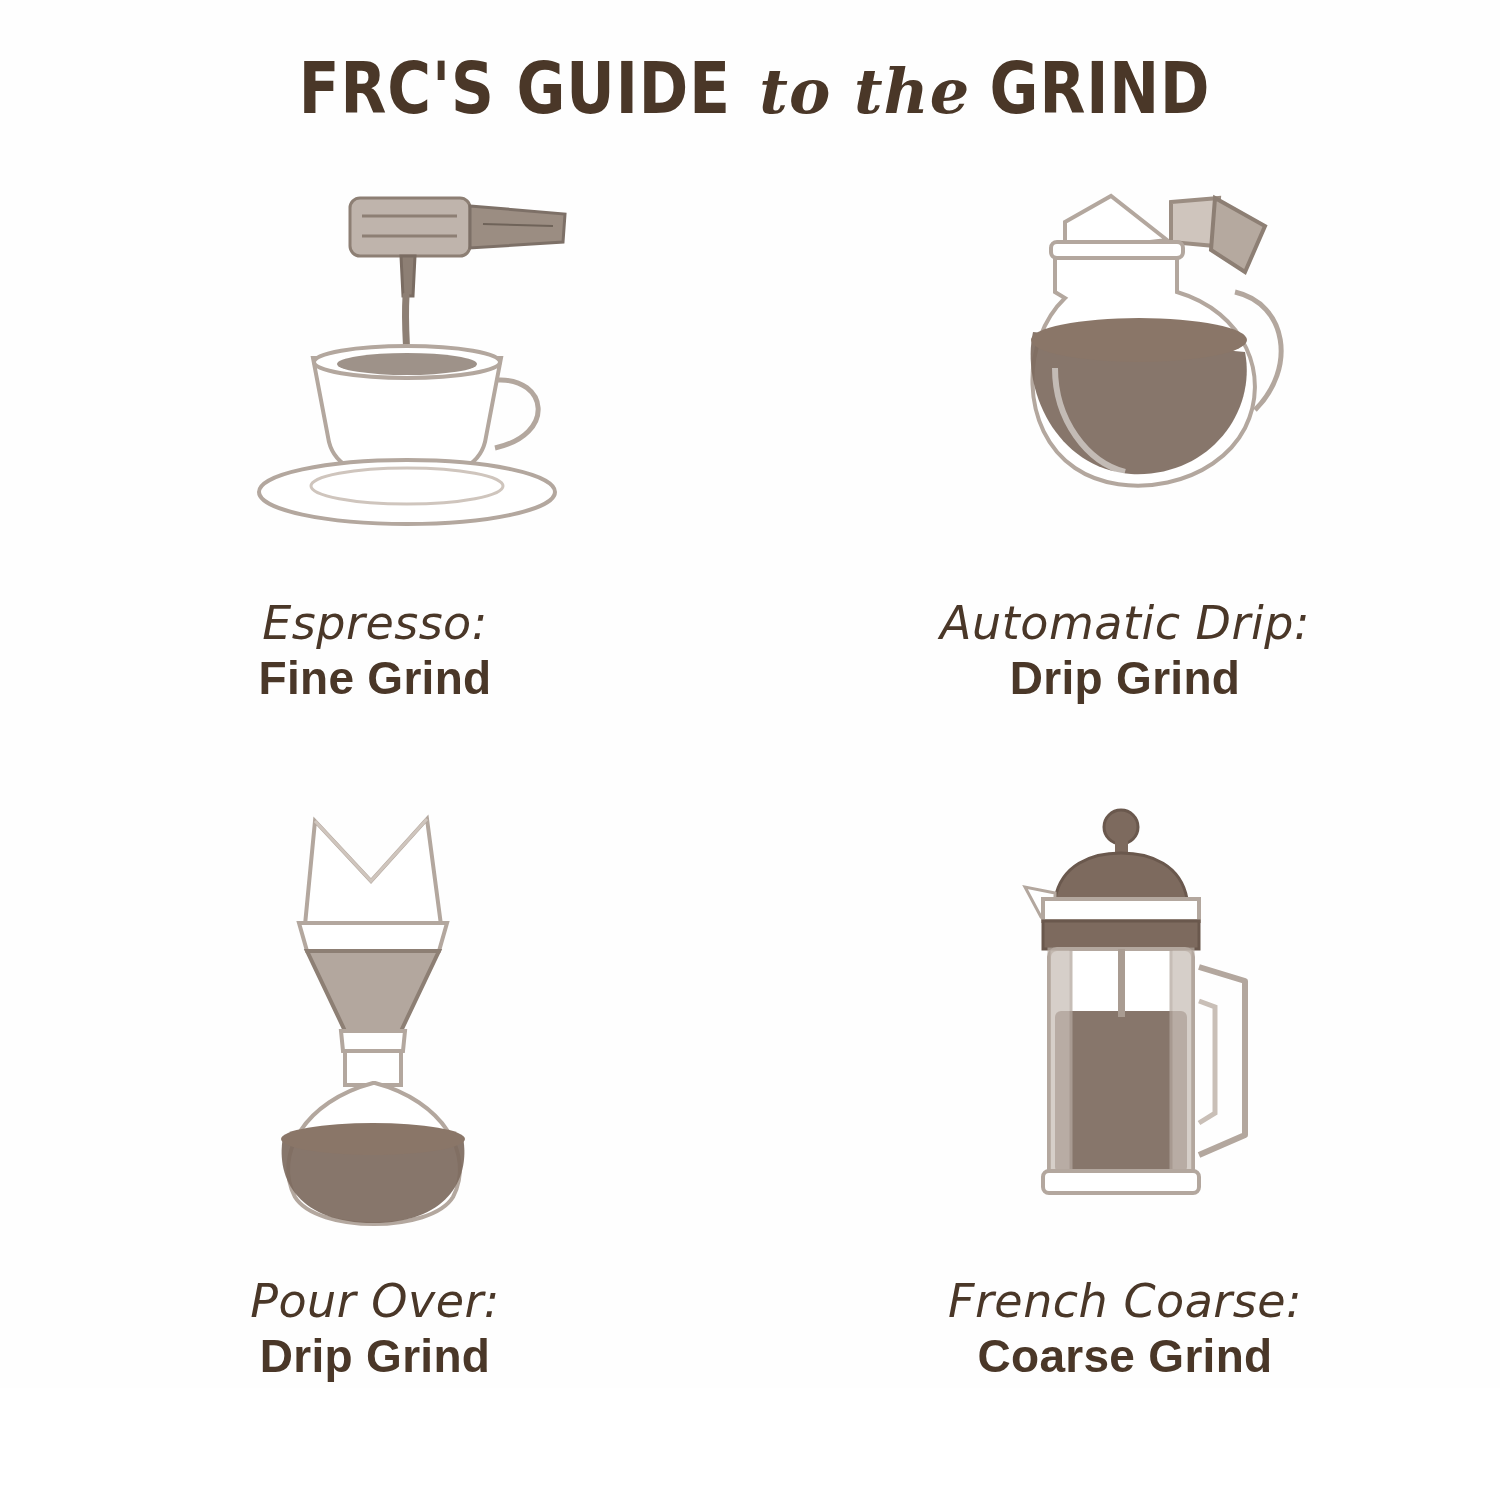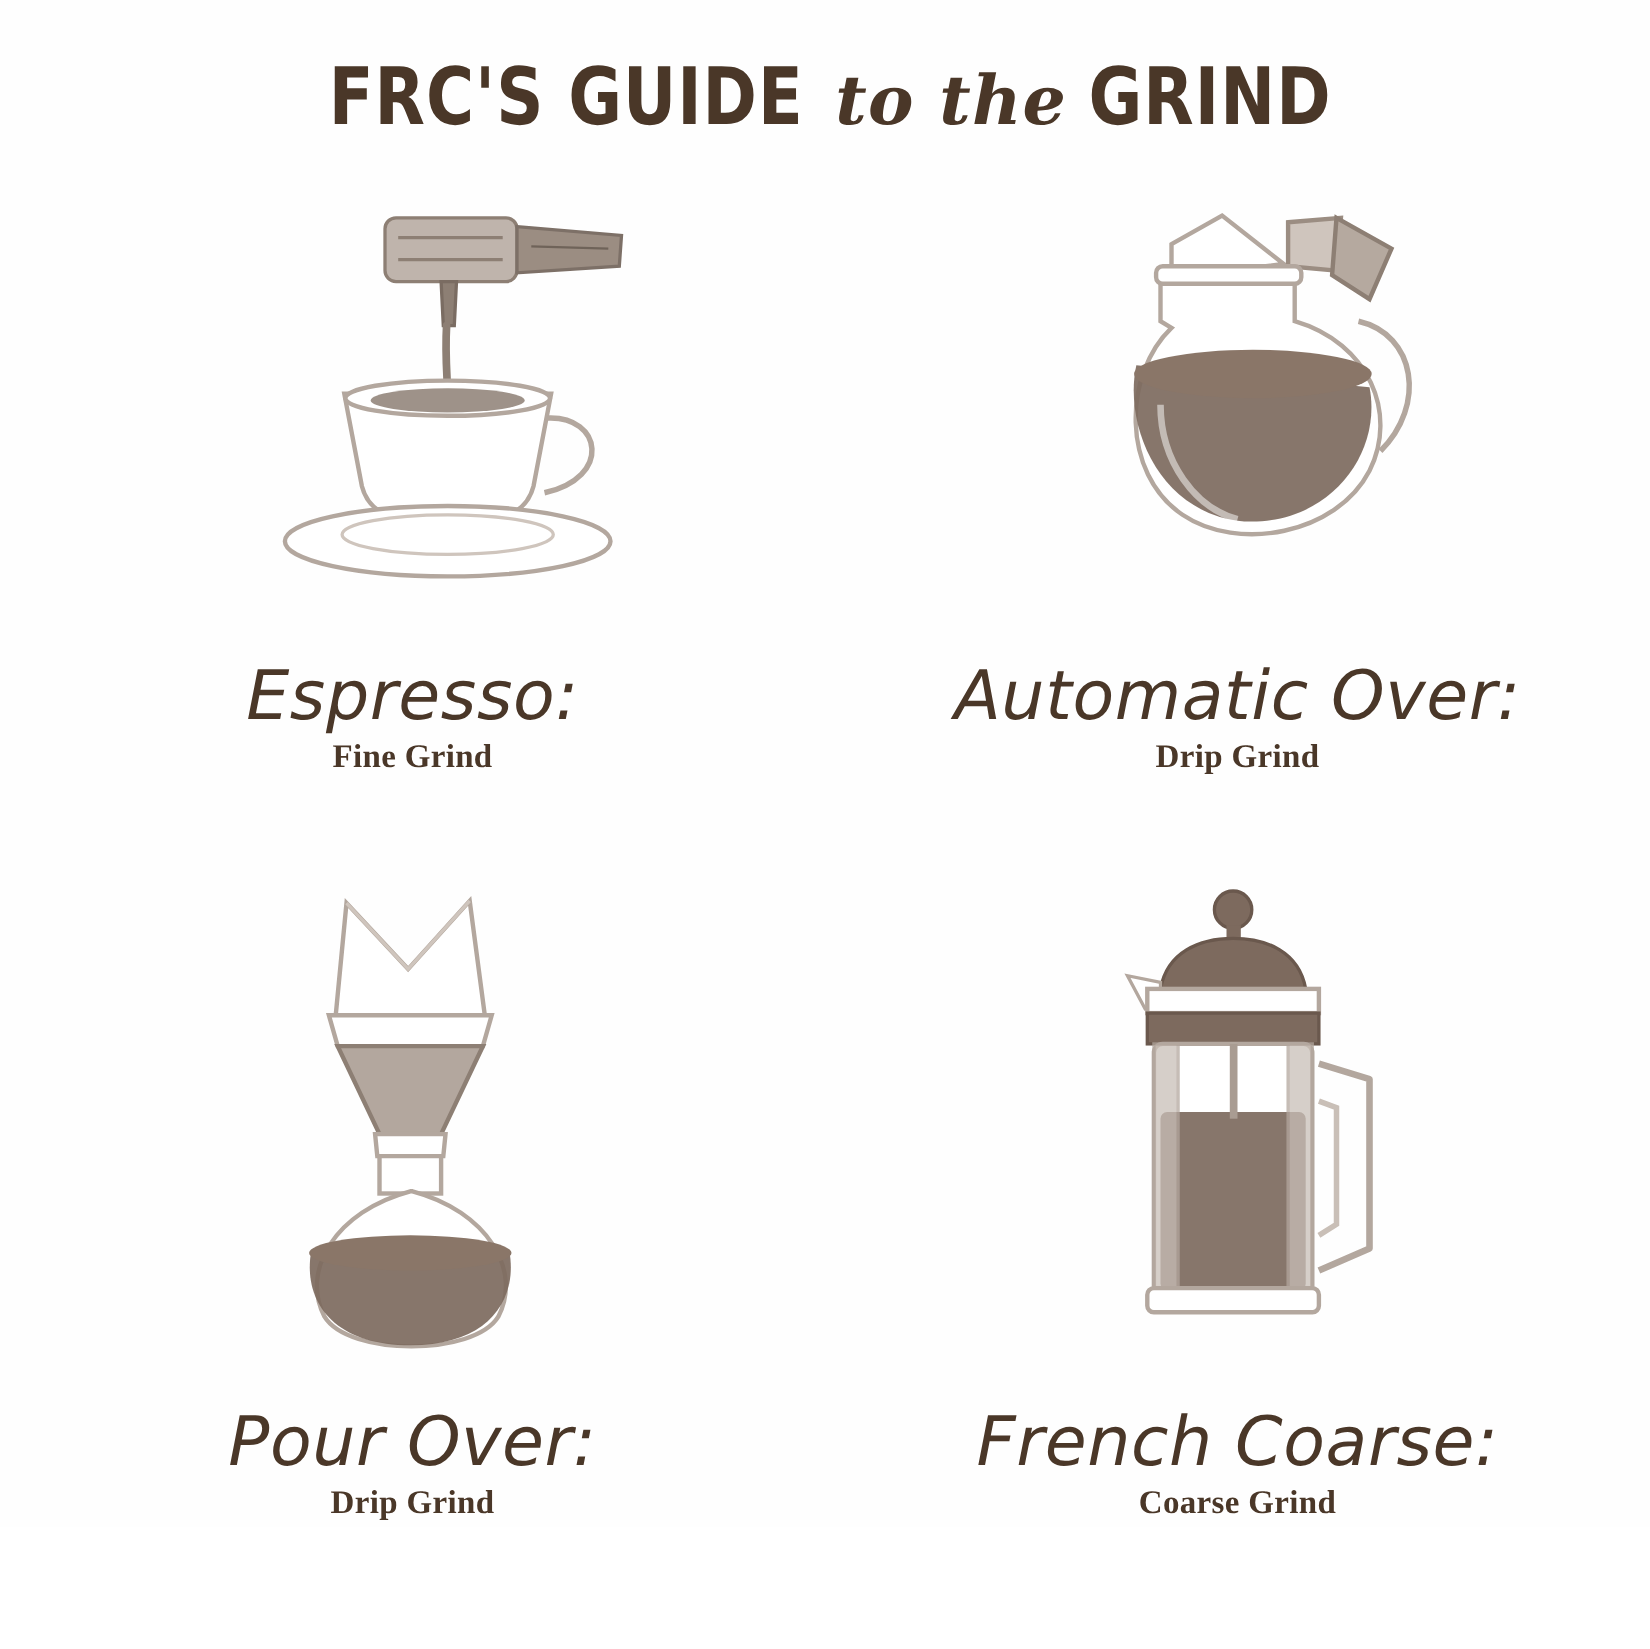--- a/index.html
+++ b/index.html
@@ -77,28 +77,28 @@
     align-items: center;
     justify-content: center;
   }
   .caption {
     text-align: center;
     margin-top: 26px;
   }
   .cap-method {
     font-family: "DejaVu Sans", sans-serif;
     font-style: italic;
-    font-size: 62px;
+    font-size: 46px;
     color: #4a3728;
     line-height: 1.18;
     letter-spacing: 0.5px;
   }
   .cap-grind {
-    font-family: Liberation Serif, serif;
-    font-size: 30px;
+    font-family: Liberation Sans, sans-serif;
+    font-size: 46px;
     font-weight: bold;
     color: #4a3728;
     line-height: 1.25;
     letter-spacing: 0.3px;
   }
   .row2 .caption { margin-top: 54px; }
 </style>
 </head>
 <body>
 
@@ -158,21 +158,21 @@
           <ellipse cx="224" cy="160" rx="108" ry="22" fill="#8a7668"></ellipse>
 
           <rect x="136" y="62" width="132" height="16" rx="6" fill="#ffffff" stroke="#b3a79e" stroke-width="4"></rect>
 
           <path d="M140 188 C 140 240, 172 282, 210 292" fill="none" stroke="#ffffff" stroke-width="6" opacity="0.5"></path>
 
           <path d="M320 112 C 372 124, 382 188, 340 230" fill="none" stroke="#b3a79e" stroke-width="5"></path>
         </svg>
       </div>
       <div class="caption">
-        <div class="cap-method">Automatic Over:</div>
+        <div class="cap-method">Automatic Drip:</div>
         <div class="cap-grind">Drip Grind</div>
       </div>
     </div>
 
     <div class="cell row2">
       <div class="art">
         <svg width="420" height="430" viewBox="0 0 420 430">
 
           <path d="M140 120 L150 16 L206 76 L262 14 L276 120 Z" fill="#ffffff" stroke="#b3a79e" stroke-width="4"></path>
           <path d="M150 16 L206 76 L262 14" fill="none" stroke="#cfc5bd" stroke-width="3"></path>

